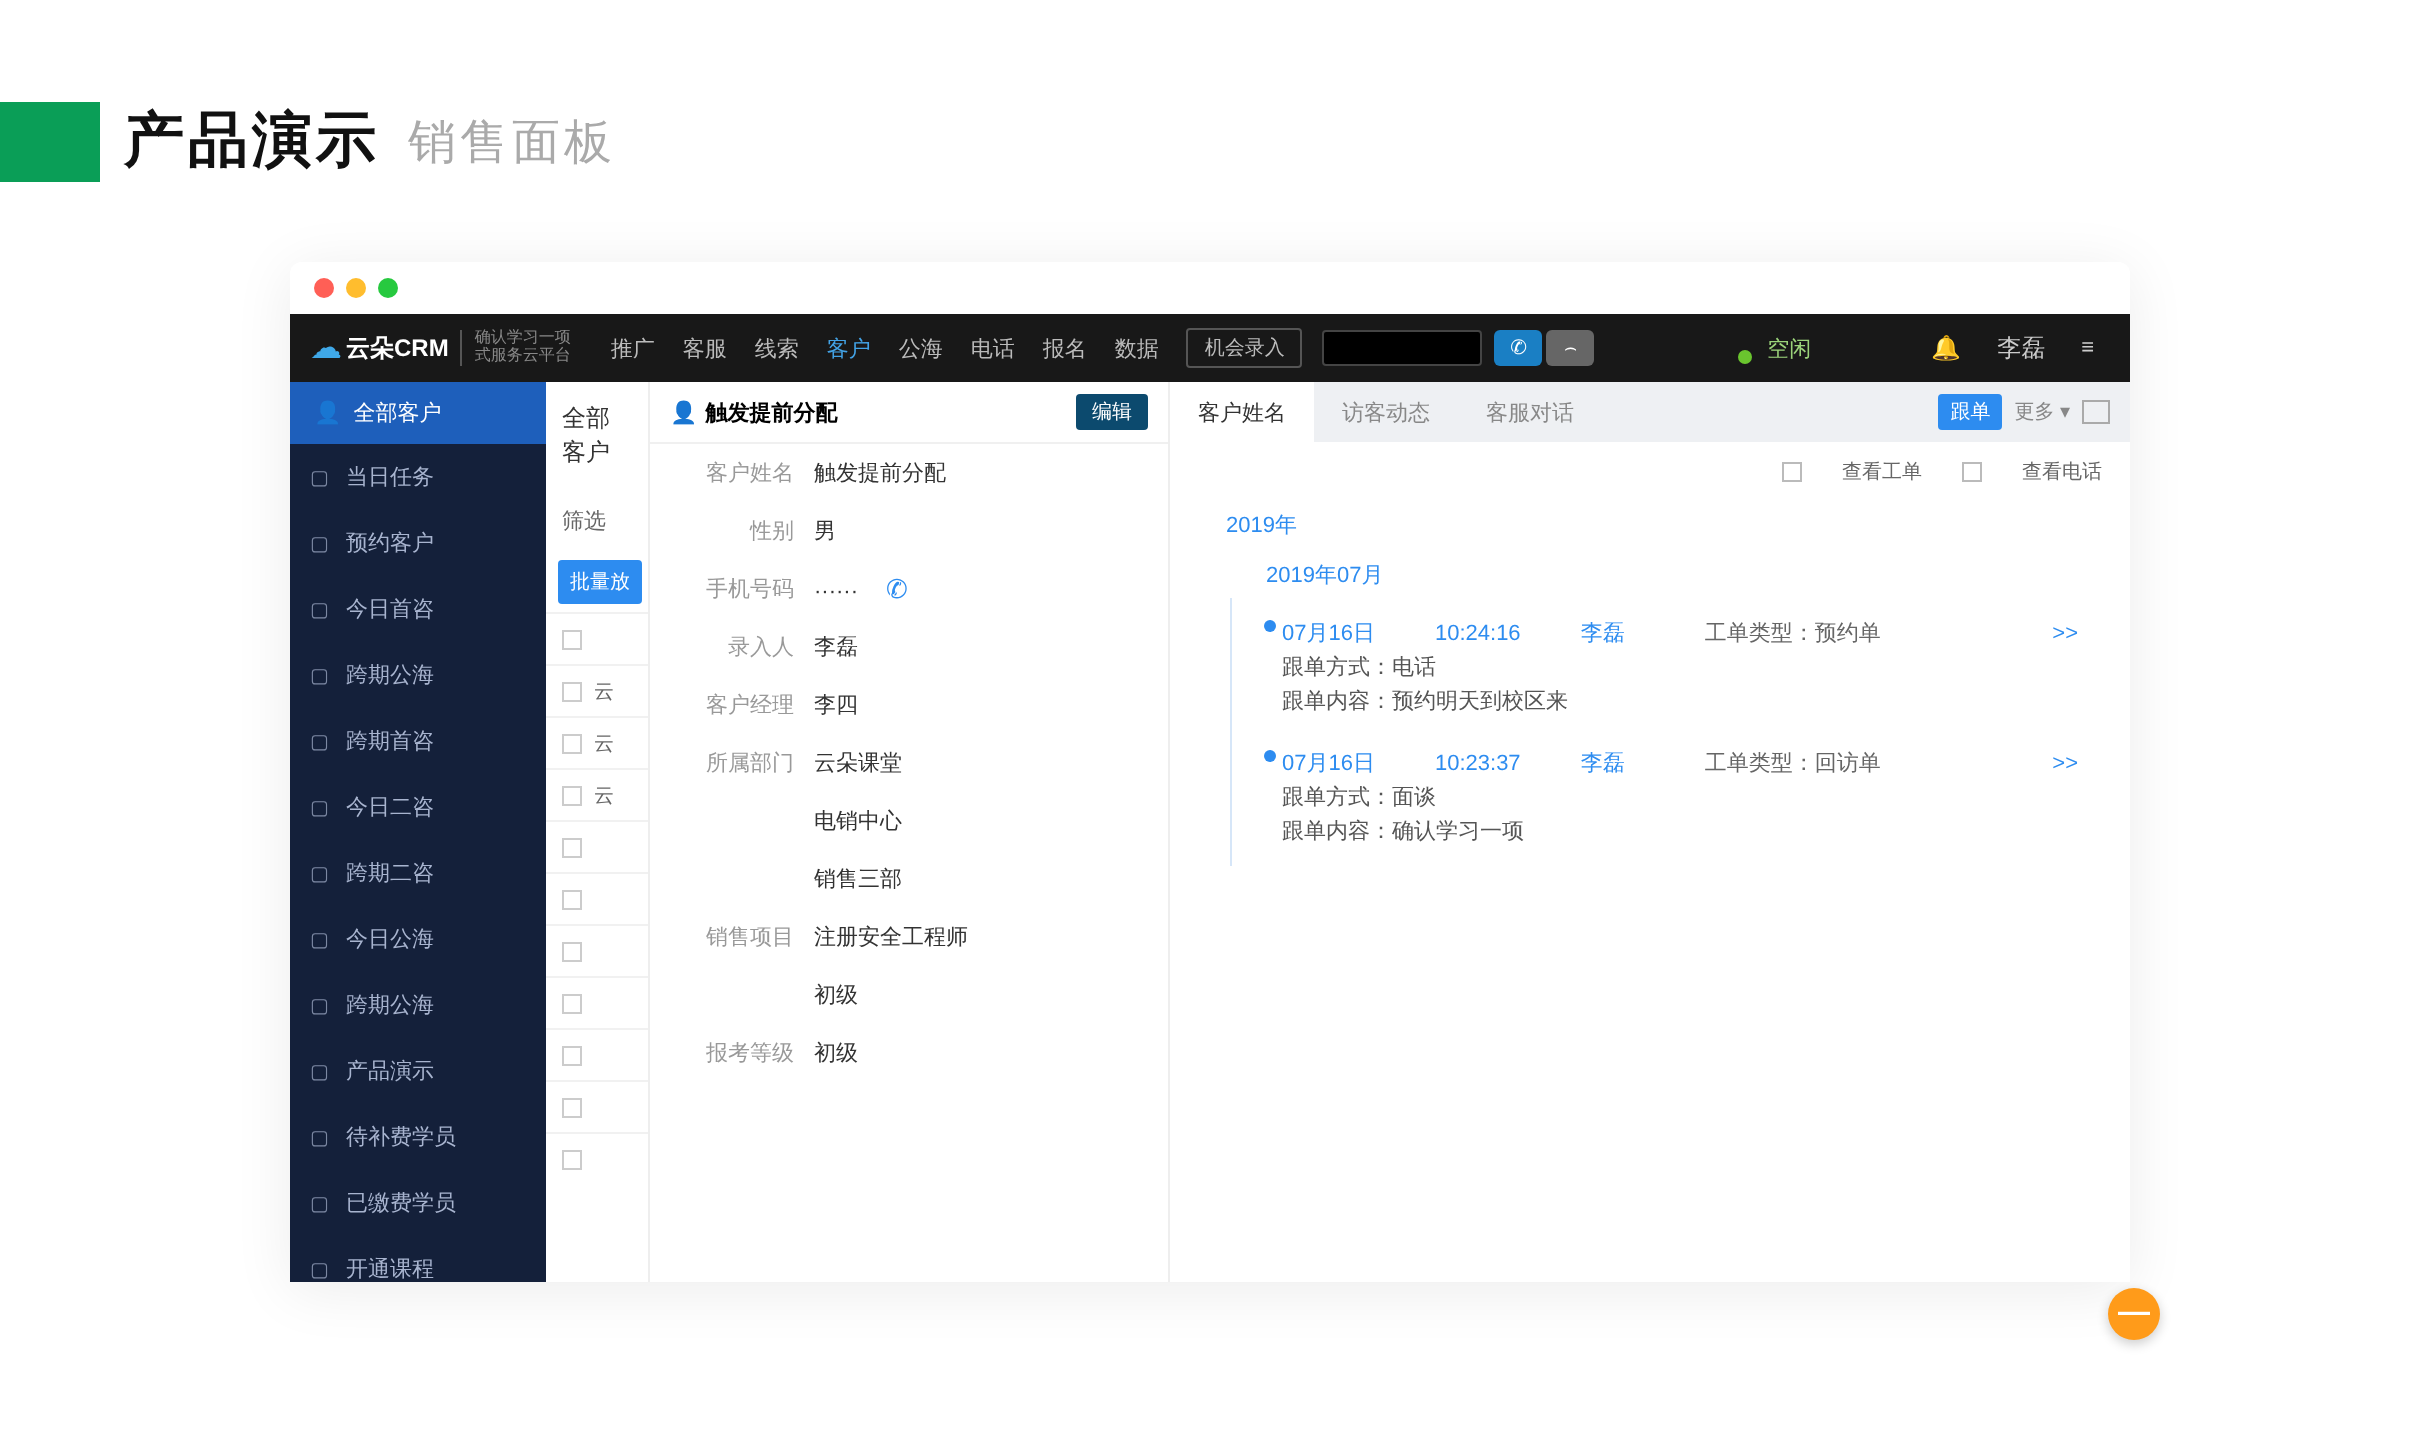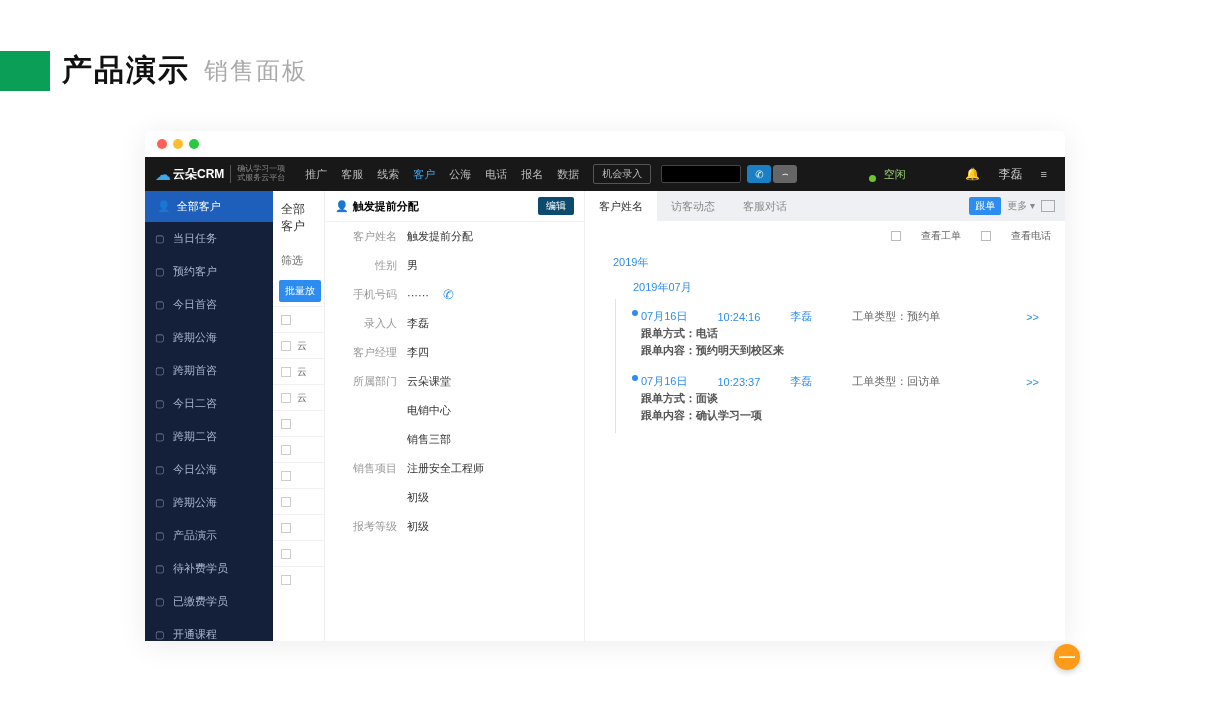--- a/index.html
+++ b/index.html
@@ -82,21 +82,21 @@
 .month{ color:#2d8cf0; font-size:11px; margin:4px 0 8px 28px; position:relative;}
 .line{ position:absolute; left:30px; top:48px; bottom:0; width:1px; background:#d6e6f8;}
 .entry{ margin-left:36px; padding:6px 0 10px 0; position:relative;}
 .entry::before{ content:""; position:absolute; left:-9px; top:7px; width:6px; height:6px; border-radius:50%; background:#2d8cf0;}
 .entry-head{ display:flex; gap:30px; align-items:center;}
 .e-date{ color:#2d8cf0;}
 .e-time{ color:#2d8cf0;}
 .e-user{ color:#2d8cf0;}
 .e-type{ color:#666; margin-left:10px;}
 .e-expand{ color:#2d8cf0; margin-left:auto; padding-right:6px;}
-.entry-row{ color:#555; padding:2px 0 0 0;font-weight:bold;}
+.entry-row{ color:#555; padding:2px 0 0 0;}
 .entry-row .k{ color:#555;}
 
 .fab{ position:fixed; right:130px; bottom:50px; width:26px; height:26px; border-radius:50%; background:#ff9b1a; color:#fff; display:flex; align-items:center; justify-content:center; font-weight:700; box-shadow:0 2px 6px rgba(0,0,0,.2); font-size:16px;}
 </style>
 </head>
 <body>
 
 <div class="page-head">
   <div class="green-block"></div>
   <div class="page-title">产品演示</div>

